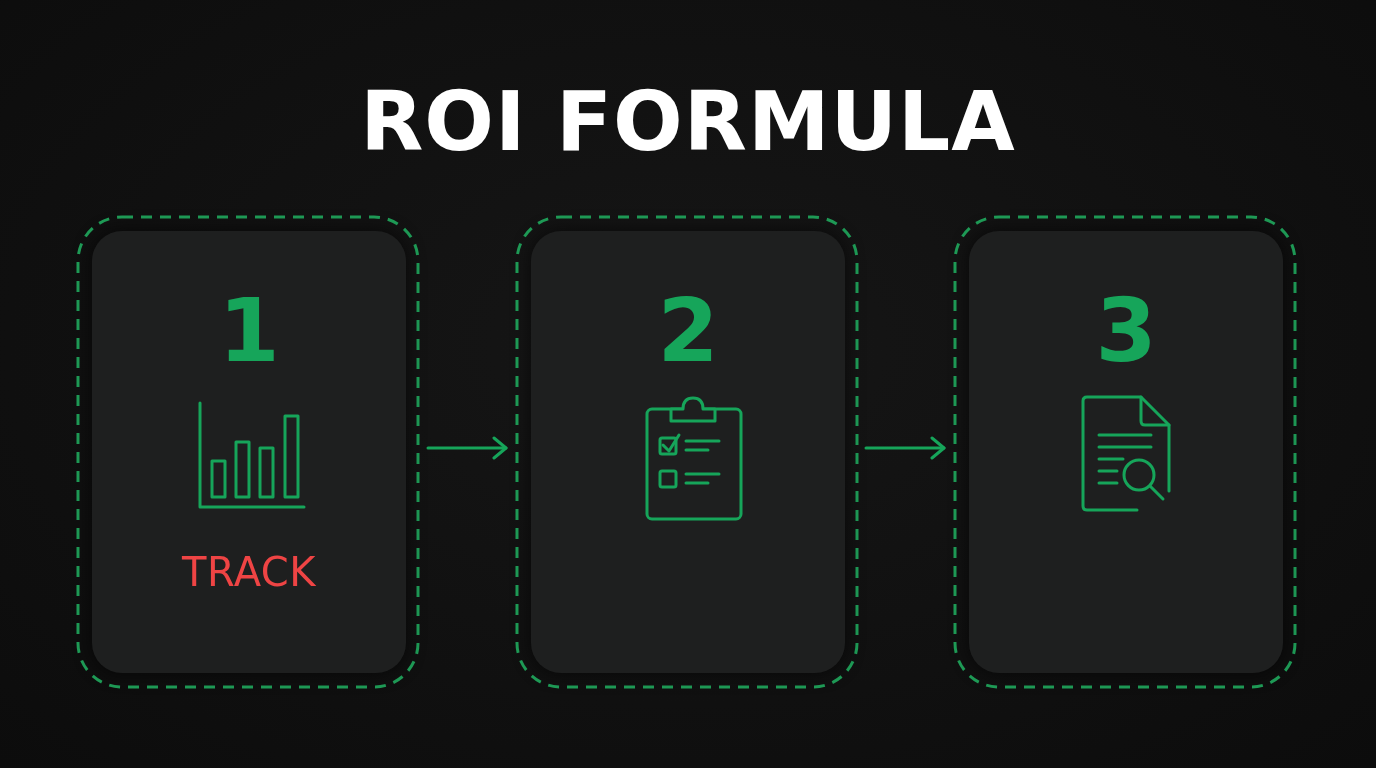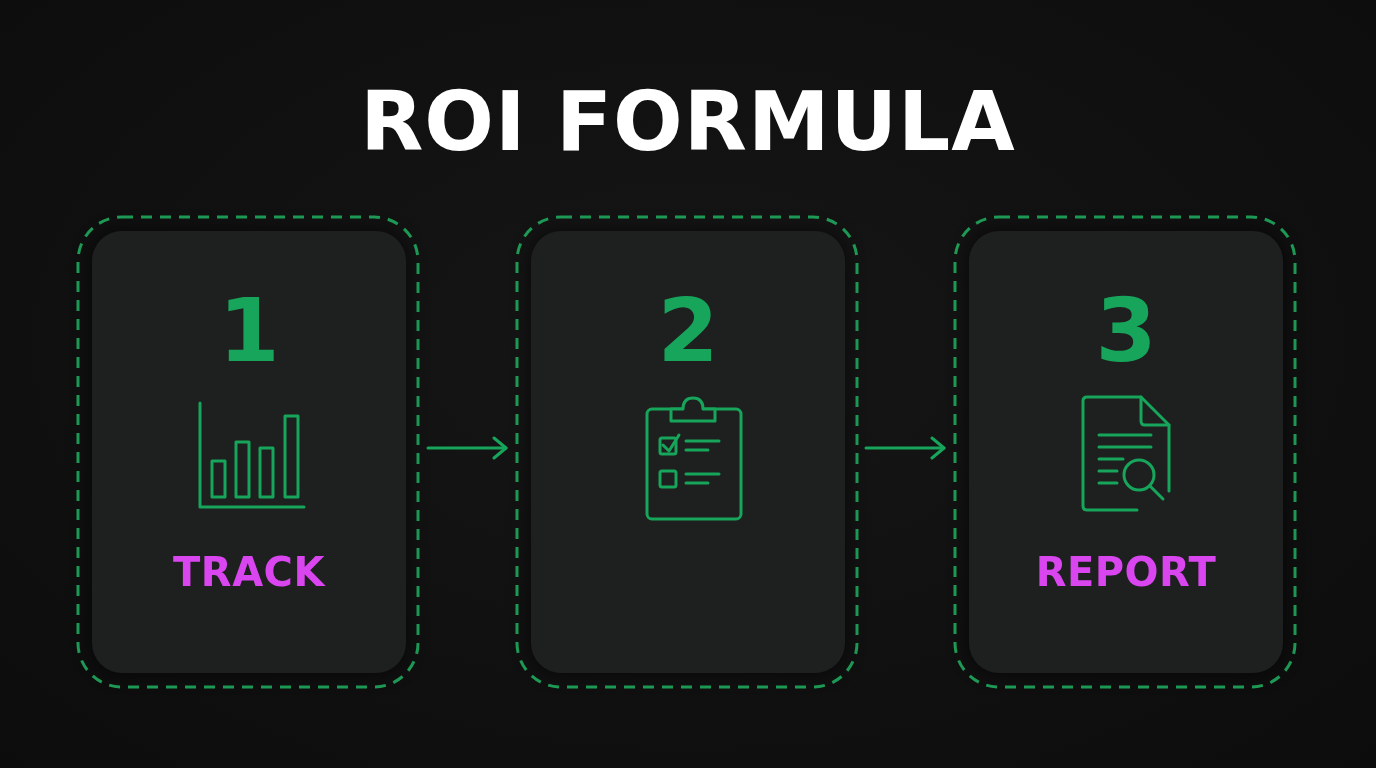--- a/index.html
+++ b/index.html
@@ -29,22 +29,22 @@
   .step-num {
     position:absolute; left:0; top:50px; width:100%;
     text-align:center; color:#16a55a;
     font-family:"DejaVu Sans", sans-serif; font-weight:bold;
     font-size:88px; line-height:100px;
   }
   .step-icon { position:absolute; left:0; top:160px; width:100%; height:140px; }
   .step-icon svg { display:block; margin:0 auto; }
   .step-label {
     position:absolute; left:0; top:316px; width:100%;
-    text-align:center; color:#d946ef;
-    font-family:"DejaVu Sans", sans-serif; font-weight:bold;
+    text-align:center; color:#ef4444;
+    font-family:"DejaVu Sans", sans-serif; font-weight:normal;
     font-size:40px; line-height:50px; letter-spacing:0.5px;
   }
   .arrow { position:absolute; top:436px; }
 </style>
 </head>
 <body>
 
 <div class="title">ROI FORMULA</div>
 
 <div class="step-outer" style="left:76px;">
@@ -110,15 +110,14 @@
         <path d="M70,6 L70,30 Q70,34 74,34 L98,34"></path>
         <line x1="28" y1="44" x2="80" y2="44"></line>
         <line x1="28" y1="56" x2="80" y2="56"></line>
         <line x1="28" y1="68" x2="52" y2="68"></line>
         <line x1="28" y1="80" x2="46" y2="80"></line>
         <line x1="28" y1="92" x2="46" y2="92"></line>
         <circle cx="68" cy="84" r="15"></circle>
         <line x1="79" y1="95" x2="92" y2="108"></line>
       </svg>
     </div>
-    <div class="step-label">REPORT</div>
   </div>
 </div>
 
 </body></html>

